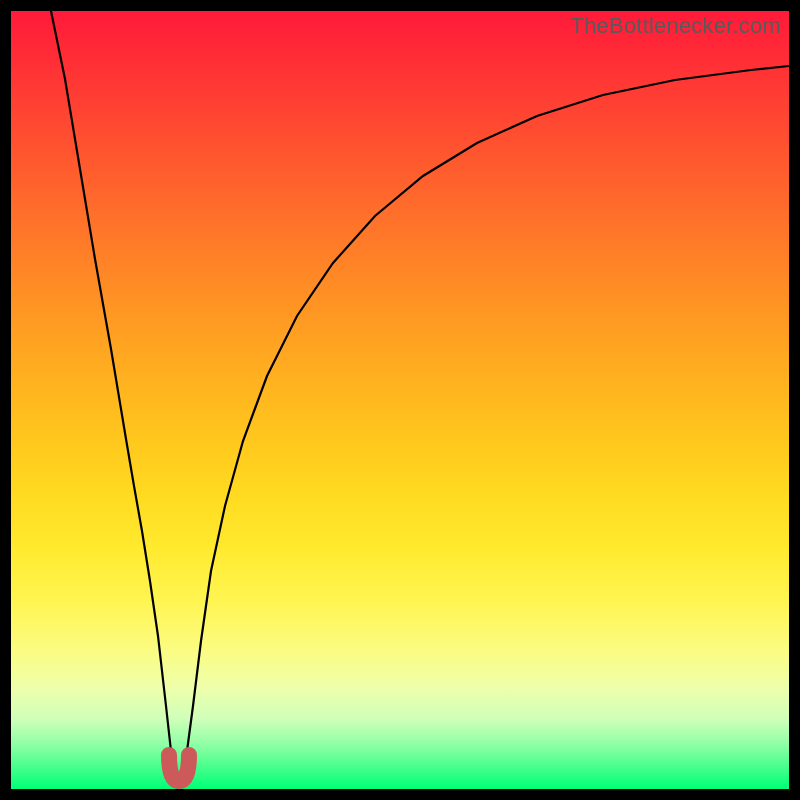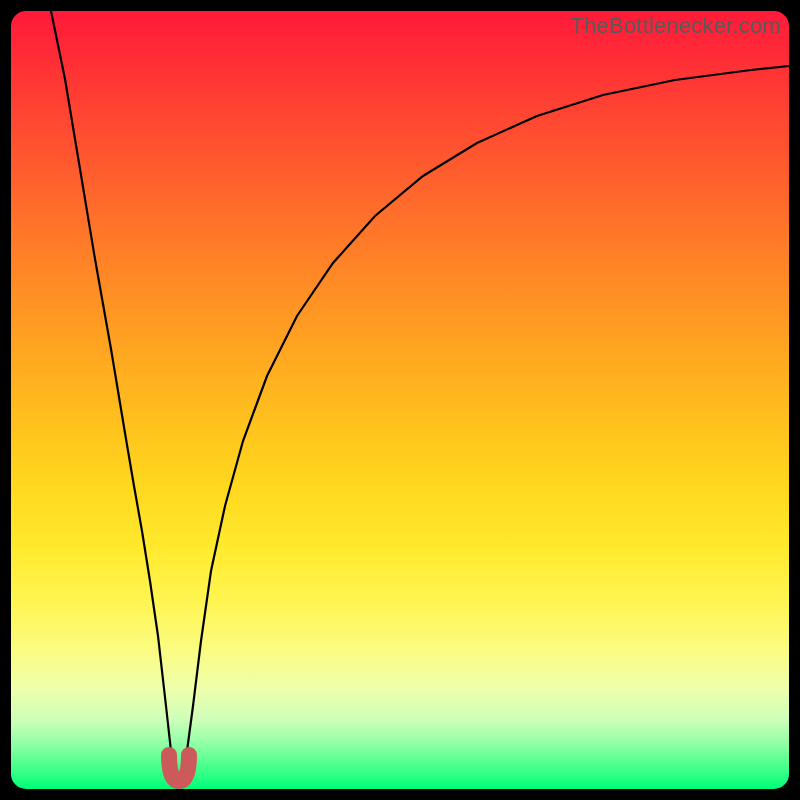--- a/index.html
+++ b/index.html
@@ -18,21 +18,20 @@
     height: 800px;
     background: #000;
   }
   .plot {
     position: absolute;
     top: 11px;
     left: 11px;
     width: 778px;
     height: 778px;
     overflow: hidden;
-    border-radius: 15px;
   }
   .gradient {
     position: absolute;
     inset: 0;
     background: linear-gradient(to bottom,
       #ff1a3a 0%,
       #ff2d36 6%,
       #ff4432 13%,
       #ff5b2e 20%,
       #ff722a 27%,

